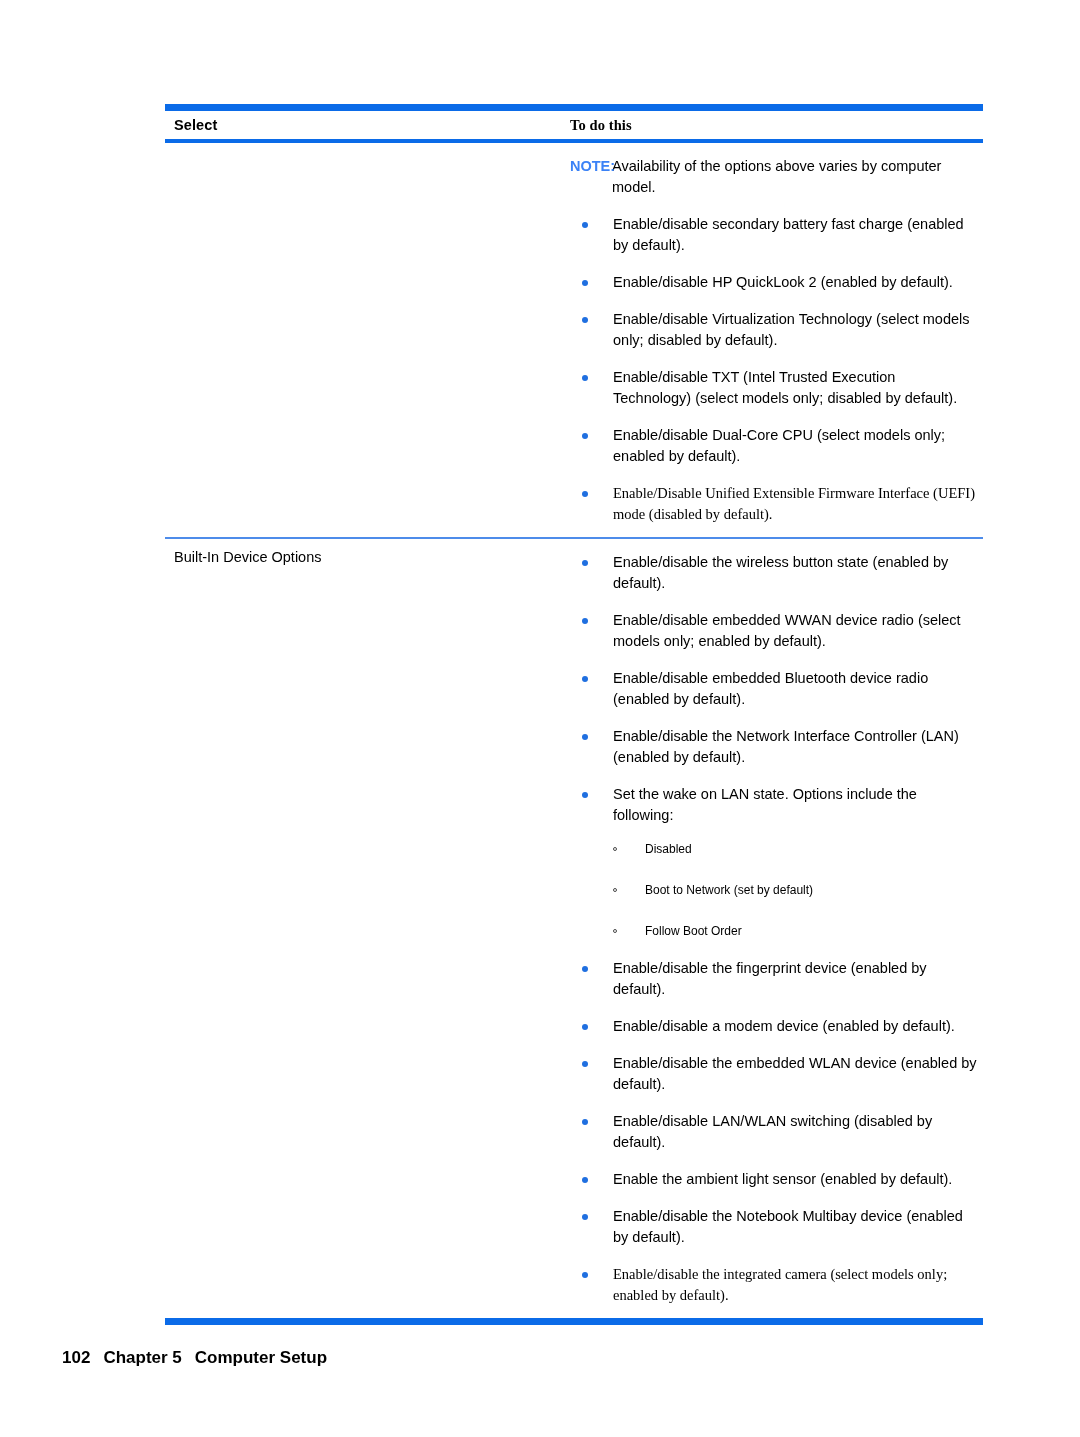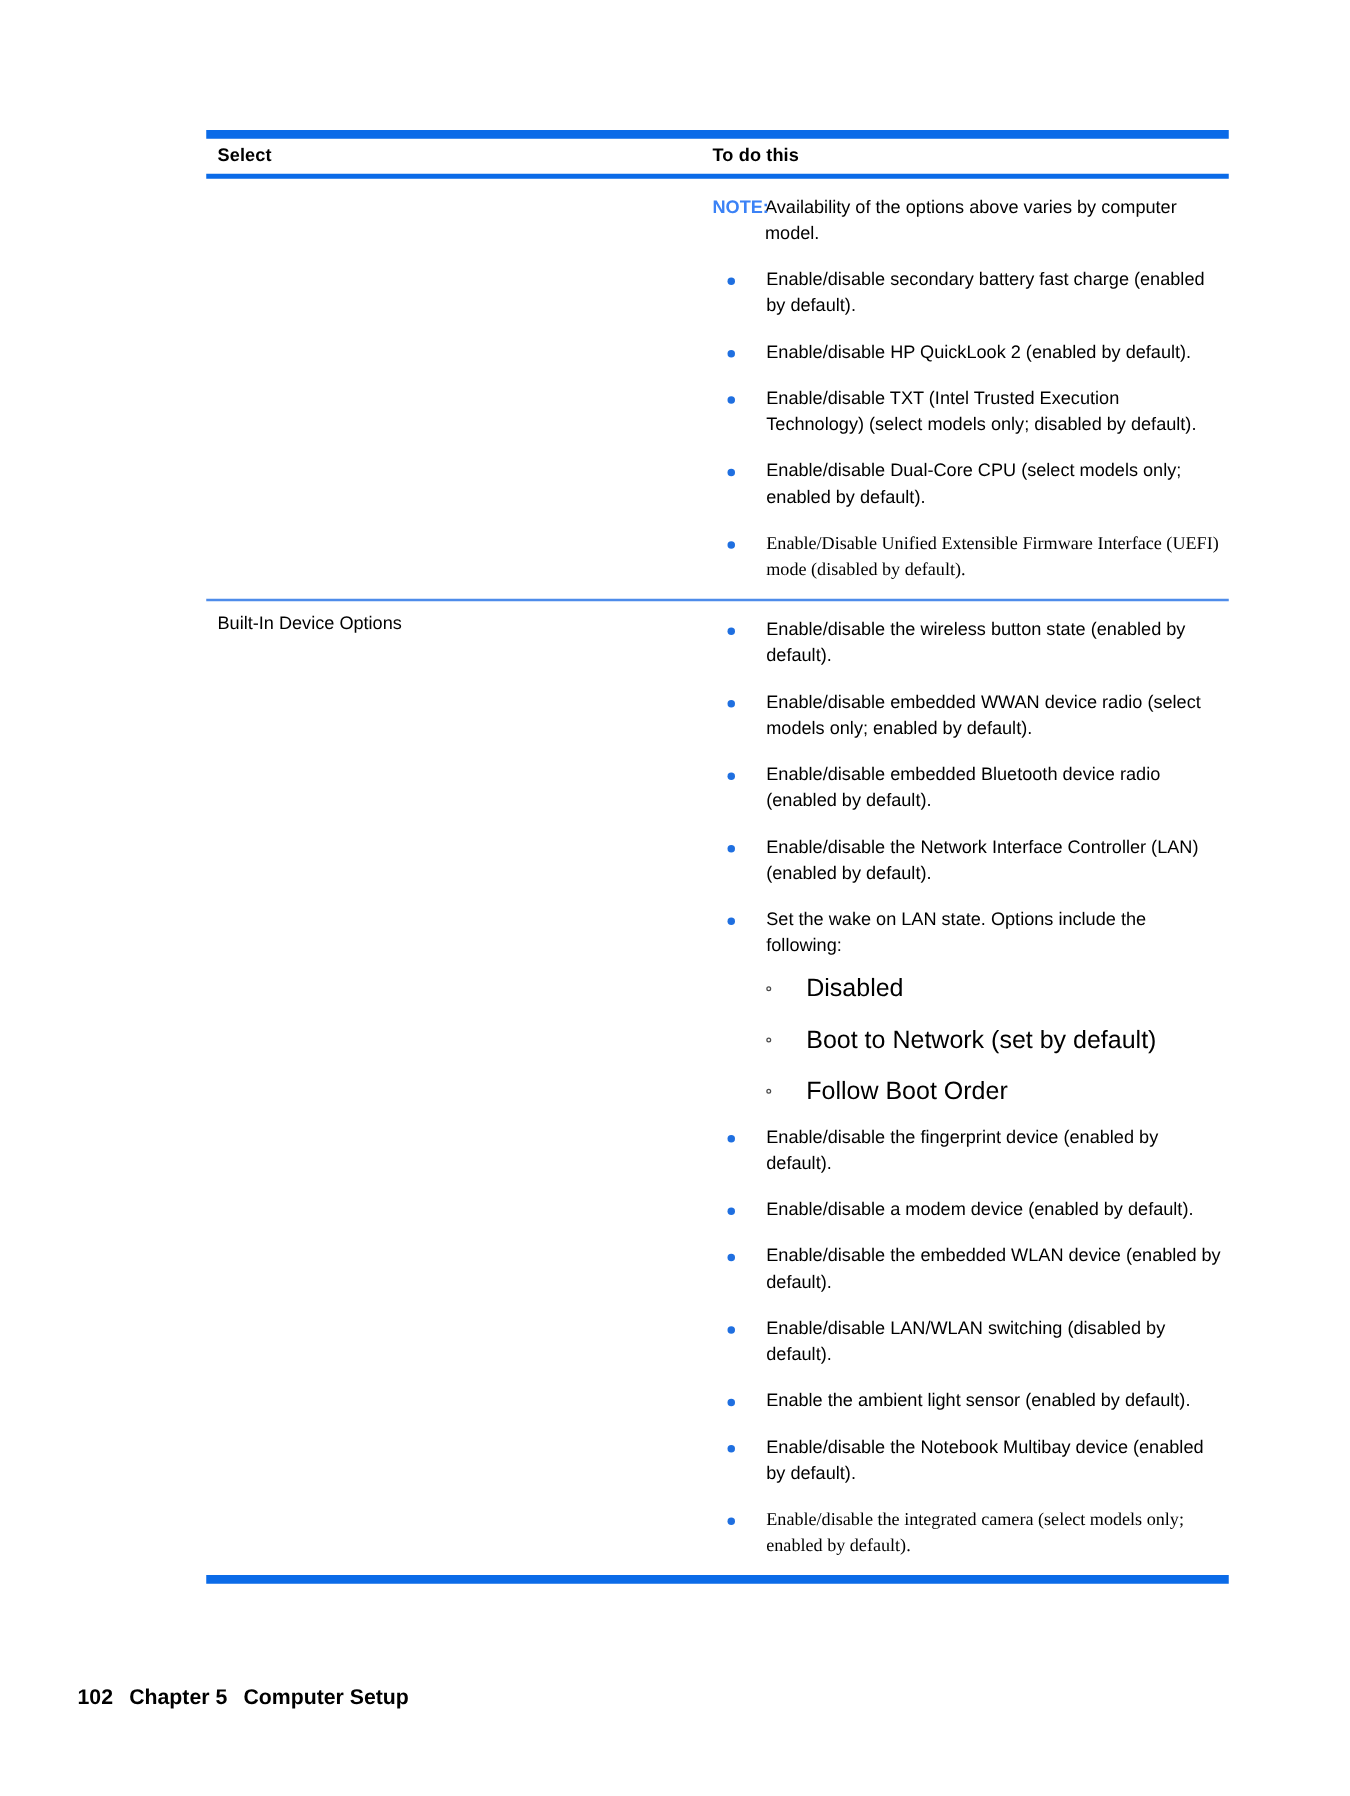--- a/index.html
+++ b/index.html
@@ -60,21 +60,21 @@
     align-items: flex-end;
     height: 28px;
   }
   .head-cell {
     font-size: 14.5px;
     font-weight: bold;
     letter-spacing: 0.1px;
     line-height: 28px;
   }
   .col-a { width: 405px; padding-left: 9px; box-sizing: border-box; }
-  .col-b { flex: 1; padding-left: 0px; }
+  .col-b { flex: 1; padding-left: 0px; font-family: Liberation Serif, serif; }
 
   .body-row {
     display: flex;
     align-items: flex-start;
   }
   .body-col-a {
     width: 405px;
     box-sizing: border-box;
     padding-left: 9px;
     padding-top: 8px;
@@ -133,21 +133,21 @@
 
   ul.sublist {
     list-style: none;
     margin: 13px 0 6px 0;
     padding: 0;
   }
   ul.sublist > li {
     position: relative;
     padding-left: 32px;
     margin-bottom: 20px;
-    font-size: 20px;
+    font-size: 12px;
     line-height: 21px;
   }
   ul.sublist > li:last-child { margin-bottom: 10px; }
   ul.sublist > li > .subbullet-dot {
     position: absolute;
     left: 0px;
     top: 8px;
     width: 4px;
     height: 4px;
     border-radius: 50%;
@@ -199,20 +199,24 @@
         </div>
 
         <ul class="blist">
           <li>
             <span class="bullet-dot"></span>
             <span>Enable/disable secondary battery fast charge (enabled by default).</span>
           </li>
           <li>
             <span class="bullet-dot"></span>
             <span>Enable/disable HP QuickLook 2 (enabled by default).</span>
+          </li>
+          <li>
+            <span class="bullet-dot"></span>
+            <span>Enable/disable Virtualization Technology (select models only; disabled by default).</span>
           </li>
           <li>
             <span class="bullet-dot"></span>
             <span>Enable/disable TXT (Intel Trusted Execution Technology) (select models only; disabled by default).</span>
           </li>
           <li>
             <span class="bullet-dot"></span>
             <span>Enable/disable Dual-Core CPU (select models only; enabled by default).</span>
           </li>
           <li>

